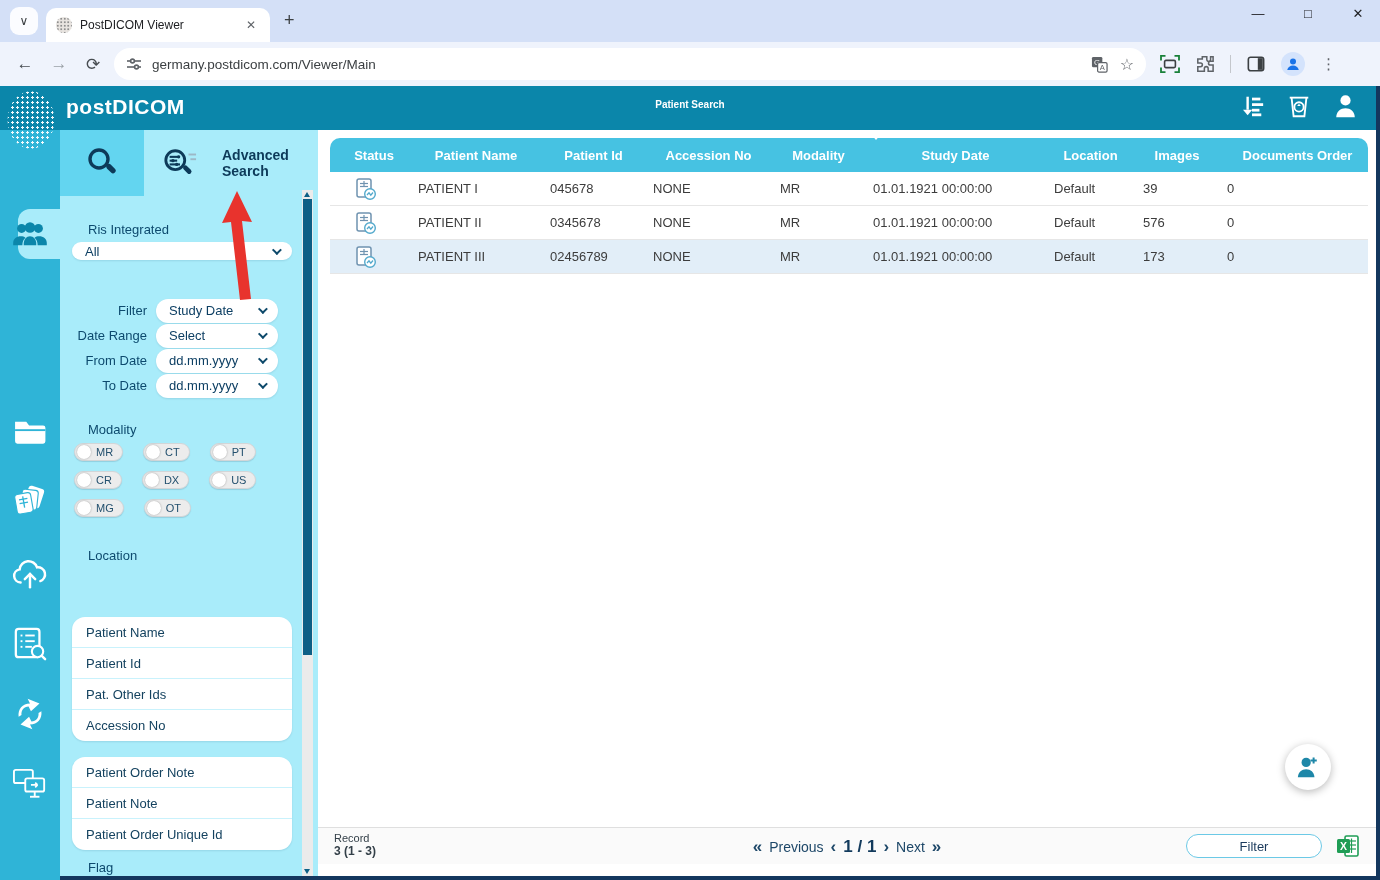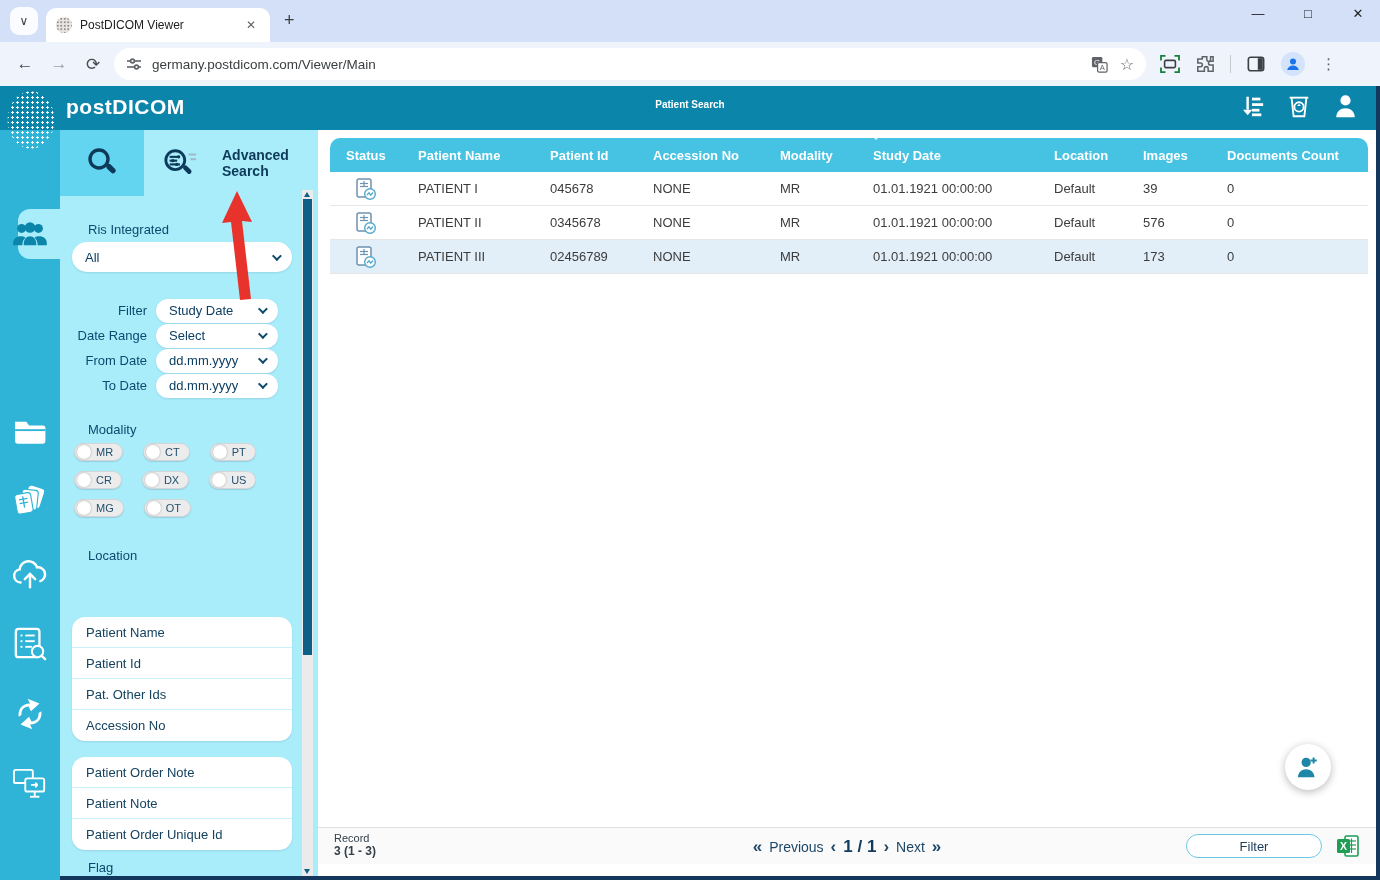--- a/index.html
+++ b/index.html
@@ -47,21 +47,21 @@
   .tab-basic { width:84px; height:66px; background:#63d5f0; display:flex; align-items:center; justify-content:center; cursor:pointer; }
   .tab-adv { width:174px; height:66px; display:flex; align-items:center; padding-left:16px; gap:10px; cursor:pointer; }
   .tab-adv-label { font-size:14px; font-weight:bold; color:#0d3a59; width:80px; line-height:1.15;margin-left:12px; }
   .red-arrow { position:absolute; left:160px; top:60px; z-index:9; }
 
   .p-label { font-size:13px; margin-left:28px; }
   .sel { background:#fff; border-radius:15px; display:flex; align-items:center; padding:0 13px; cursor:pointer; color:#0d3f63; font-size:13px; box-shadow:0 1px 2px rgba(0,60,90,.12); }
   .sel .grow { flex:1; }
   .chev { width:7px; height:7px; border-right:2px solid #0e4a6b; border-bottom:2px solid #0e4a6b; transform:rotate(45deg) translateY(-2px); flex:none; }
   .ris-label { position:absolute; top:92px; }
-  .ris-sel { position:absolute; left:12px; top:112px; width:220px; height:30px;gap:41px; }
+  .ris-sel { position:absolute; left:12px; top:112px; width:220px; height:18px;gap:41px; }
   .f-row { position:absolute; left:0; width:232px; height:25px; display:flex; align-items:center; }
   .f-row .f-lab { width:96px; text-align:right; font-size:13px; padding-right:9px; }
   .f-row .sel { width:122px; height:24px; border-radius:12px; font-size:13px; }
   .modality-label { position:absolute; top:292px; }
   .pill-row { position:absolute; left:14px; display:flex; gap:20px; }
   .pill { height:18px; border-radius:9px; background:#ececec; border:1px solid #d2d6d8; display:flex; align-items:center; padding:0 9px 0 2px; gap:5px; cursor:pointer; box-shadow:0 1px 1px rgba(0,50,80,.15); }
   .knob { width:14px; height:14px; border-radius:50%; background:#fff; box-shadow:0 0 2px rgba(0,0,0,.35); }
   .pill span.pl { font-size:11px; color:#23506e; }
   .location-label { position:absolute; top:418px; }
   .loc-sel { position:absolute; left:12px; top:440px; width:220px; height:30px; }
@@ -72,21 +72,21 @@
   .p-scrollbar { position:absolute; right:5px; top:60px; width:11px; height:686px; background:#ebebeb; }
   .p-thumb { position:absolute; left:1px; top:9px; width:9px; height:456px; background:#0d5f85; cursor:grab; }
   .sb-arr { position:absolute; left:2px; width:0; height:0; border-left:3.5px solid transparent; border-right:3.5px solid transparent; }
   .sb-arr.up { top:2px; border-bottom:5px solid #0d5f85; }
   .sb-arr.down { bottom:2px; border-top:5px solid #0d5f85; }
 
   
   .main { position:absolute; left:318px; top:130px; width:1058px; height:746px; background:#fff; }
   .grid { display:grid; grid-template-columns:72px 132px 103px 127px 93px 181px 89px 84px 1fr; align-items:center; }
   .thead { position:absolute; left:12px; right:8px; top:8px; height:34px; background:#46c2e2; border-radius:10px 10px 0 0; color:#fff; font-size:13px; font-weight:bold; }
-  .thead > div { padding-left:16px; position:relative; cursor:pointer; }
+  .thead > div { padding-left:16px; position:relative; cursor:pointer;text-align:center; }
   .sort-tri { position:absolute; top:-15px; left:13px; width:0; height:0; border-left:6px solid transparent; border-right:6px solid transparent; border-top:7px solid #fff; }
   .tbody { position:absolute; left:12px; right:8px; top:42px; }
   .trow { height:34px; border-bottom:1px solid #e6e6e6; font-size:13px; color:#3c3c3c; cursor:pointer; background:#fff; }
   .trow.alt { background:#e2eef8; }
   .trow > div { padding-left:16px; }
   .status-cell { display:flex; justify-content:center; padding-left:0 !important; }
 
   .footer { position:absolute; left:0; right:0; bottom:12px; height:37px; background:#fafafa; border-top:1px solid #dfdfdf; }
   .record-block { position:absolute; left:16px; top:4px; color:#333f48; }
   .record-label { font-size:11px; }
@@ -436,21 +436,21 @@
   <div class="main">
     <div class="thead grid">
       <div>Status</div>
       <div>Patient Name</div>
       <div>Patient Id</div>
       <div>Accession No</div>
       <div>Modality</div>
       <div><span class="sort-tri"></span><span>Study Date</span></div>
       <div>Location</div>
       <div>Images</div>
-      <div>Documents Count</div>
+      <div>Documents Order</div>
     </div>
 
     <div class="tbody">
       <div class="trow grid">
         <div class="status-cell">
           <svg width="24" height="24" viewBox="0 0 24 24">
               <rect x="3" y="2" width="14" height="18" rx="2" fill="#fff" stroke="#6f93b0" stroke-width="1.5"></rect>
               <g stroke="#6f93b0" stroke-width="1.2">
                 <line x1="6" y1="6.5" x2="14" y2="6.5"></line>
                 <line x1="10" y1="4" x2="10" y2="9"></line>

